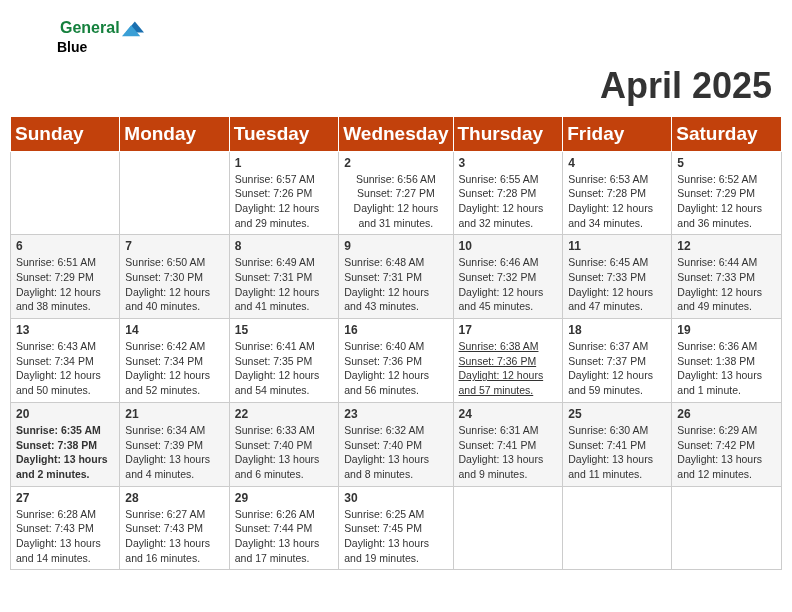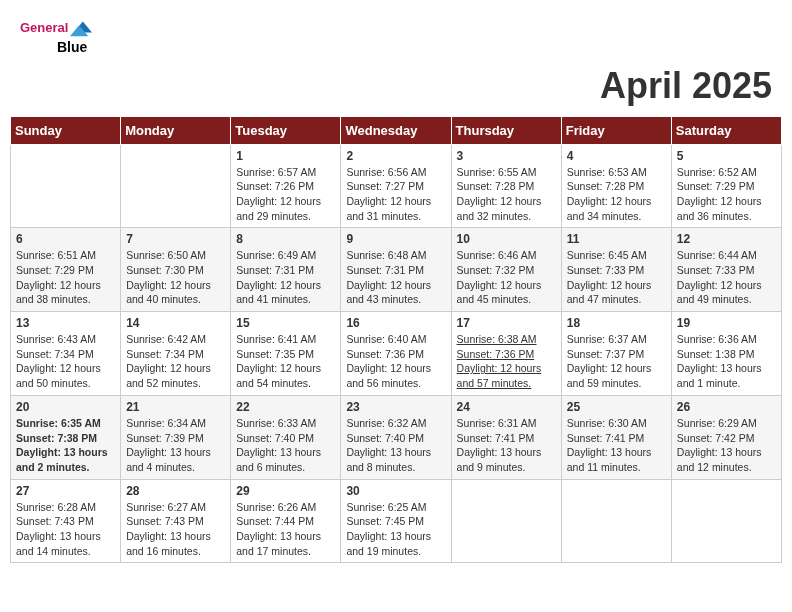--- a/index.html
+++ b/index.html
@@ -14,24 +14,25 @@
       display: flex;
       align-items: flex-start;
       justify-content: space-between;
       padding: 8px 10px 6px 10px;
     }
     .logo {
       display: flex;
       align-items: center;
     }
     .logo-text-general {
-      font-size: 13px;
-      font-weight: bold;
-      color: #be185d;
+      font-size: 16px;
+      font-weight: bold;
+      color: #15803d;
       line-height: 1.1;
+      margin-left: 40px;
     }
     .logo-text-blue {
       font-size: 14px;
       font-weight: bold;
       color: #000000;
       line-height: 1.1;
       margin-left: 37px;
     }
     .logo-icon {
       width: 22px;
@@ -53,23 +54,23 @@
       font-size: 14px;
       color: #555;
       margin-top: 2px;
     }
     .calendar-table {
       width: 100%;
       border-collapse: collapse;
       margin-top: 4px;
     }
     .calendar-table th {
-      background-color: #7f1d1d;
+      background-color: #c2410c;
       color: #fff;
-      font-size: 13px;
+      font-size: 19px;
       font-weight: bold;
       padding: 6px 4px;
       text-align: left;
       border: 1px solid #fff;
     }
     .calendar-table td {
       border: 1px solid #ccc;
       vertical-align: top;
       padding: 4px 5px;
       width: calc(100% / 7);
@@ -136,21 +137,21 @@
         <td class="empty-cell"></td>
         <td class="empty-cell"></td>
         <td>
           <span class="day-number">1</span>
           <div class="day-info" style="white-space: pre-line;">Sunrise: 6:57 AM
 Sunset: 7:26 PM
 Daylight: 12 hours and 29 minutes.</div>
         </td>
         <td>
           <span class="day-number">2</span>
-          <div class="day-info" style="white-space: pre-line;">Sunrise: 6:56 AM
+          <div class="day-info" style="white-space: pre-line; text-align: center;">Sunrise: 6:56 AM
 Sunset: 7:27 PM
 Daylight: 12 hours and 31 minutes.</div>
         </td>
         <td>
           <span class="day-number">3</span>
           <div class="day-info" style="white-space: pre-line;">Sunrise: 6:55 AM
 Sunset: 7:28 PM
 Daylight: 12 hours and 32 minutes.</div>
         </td>
         <td>

